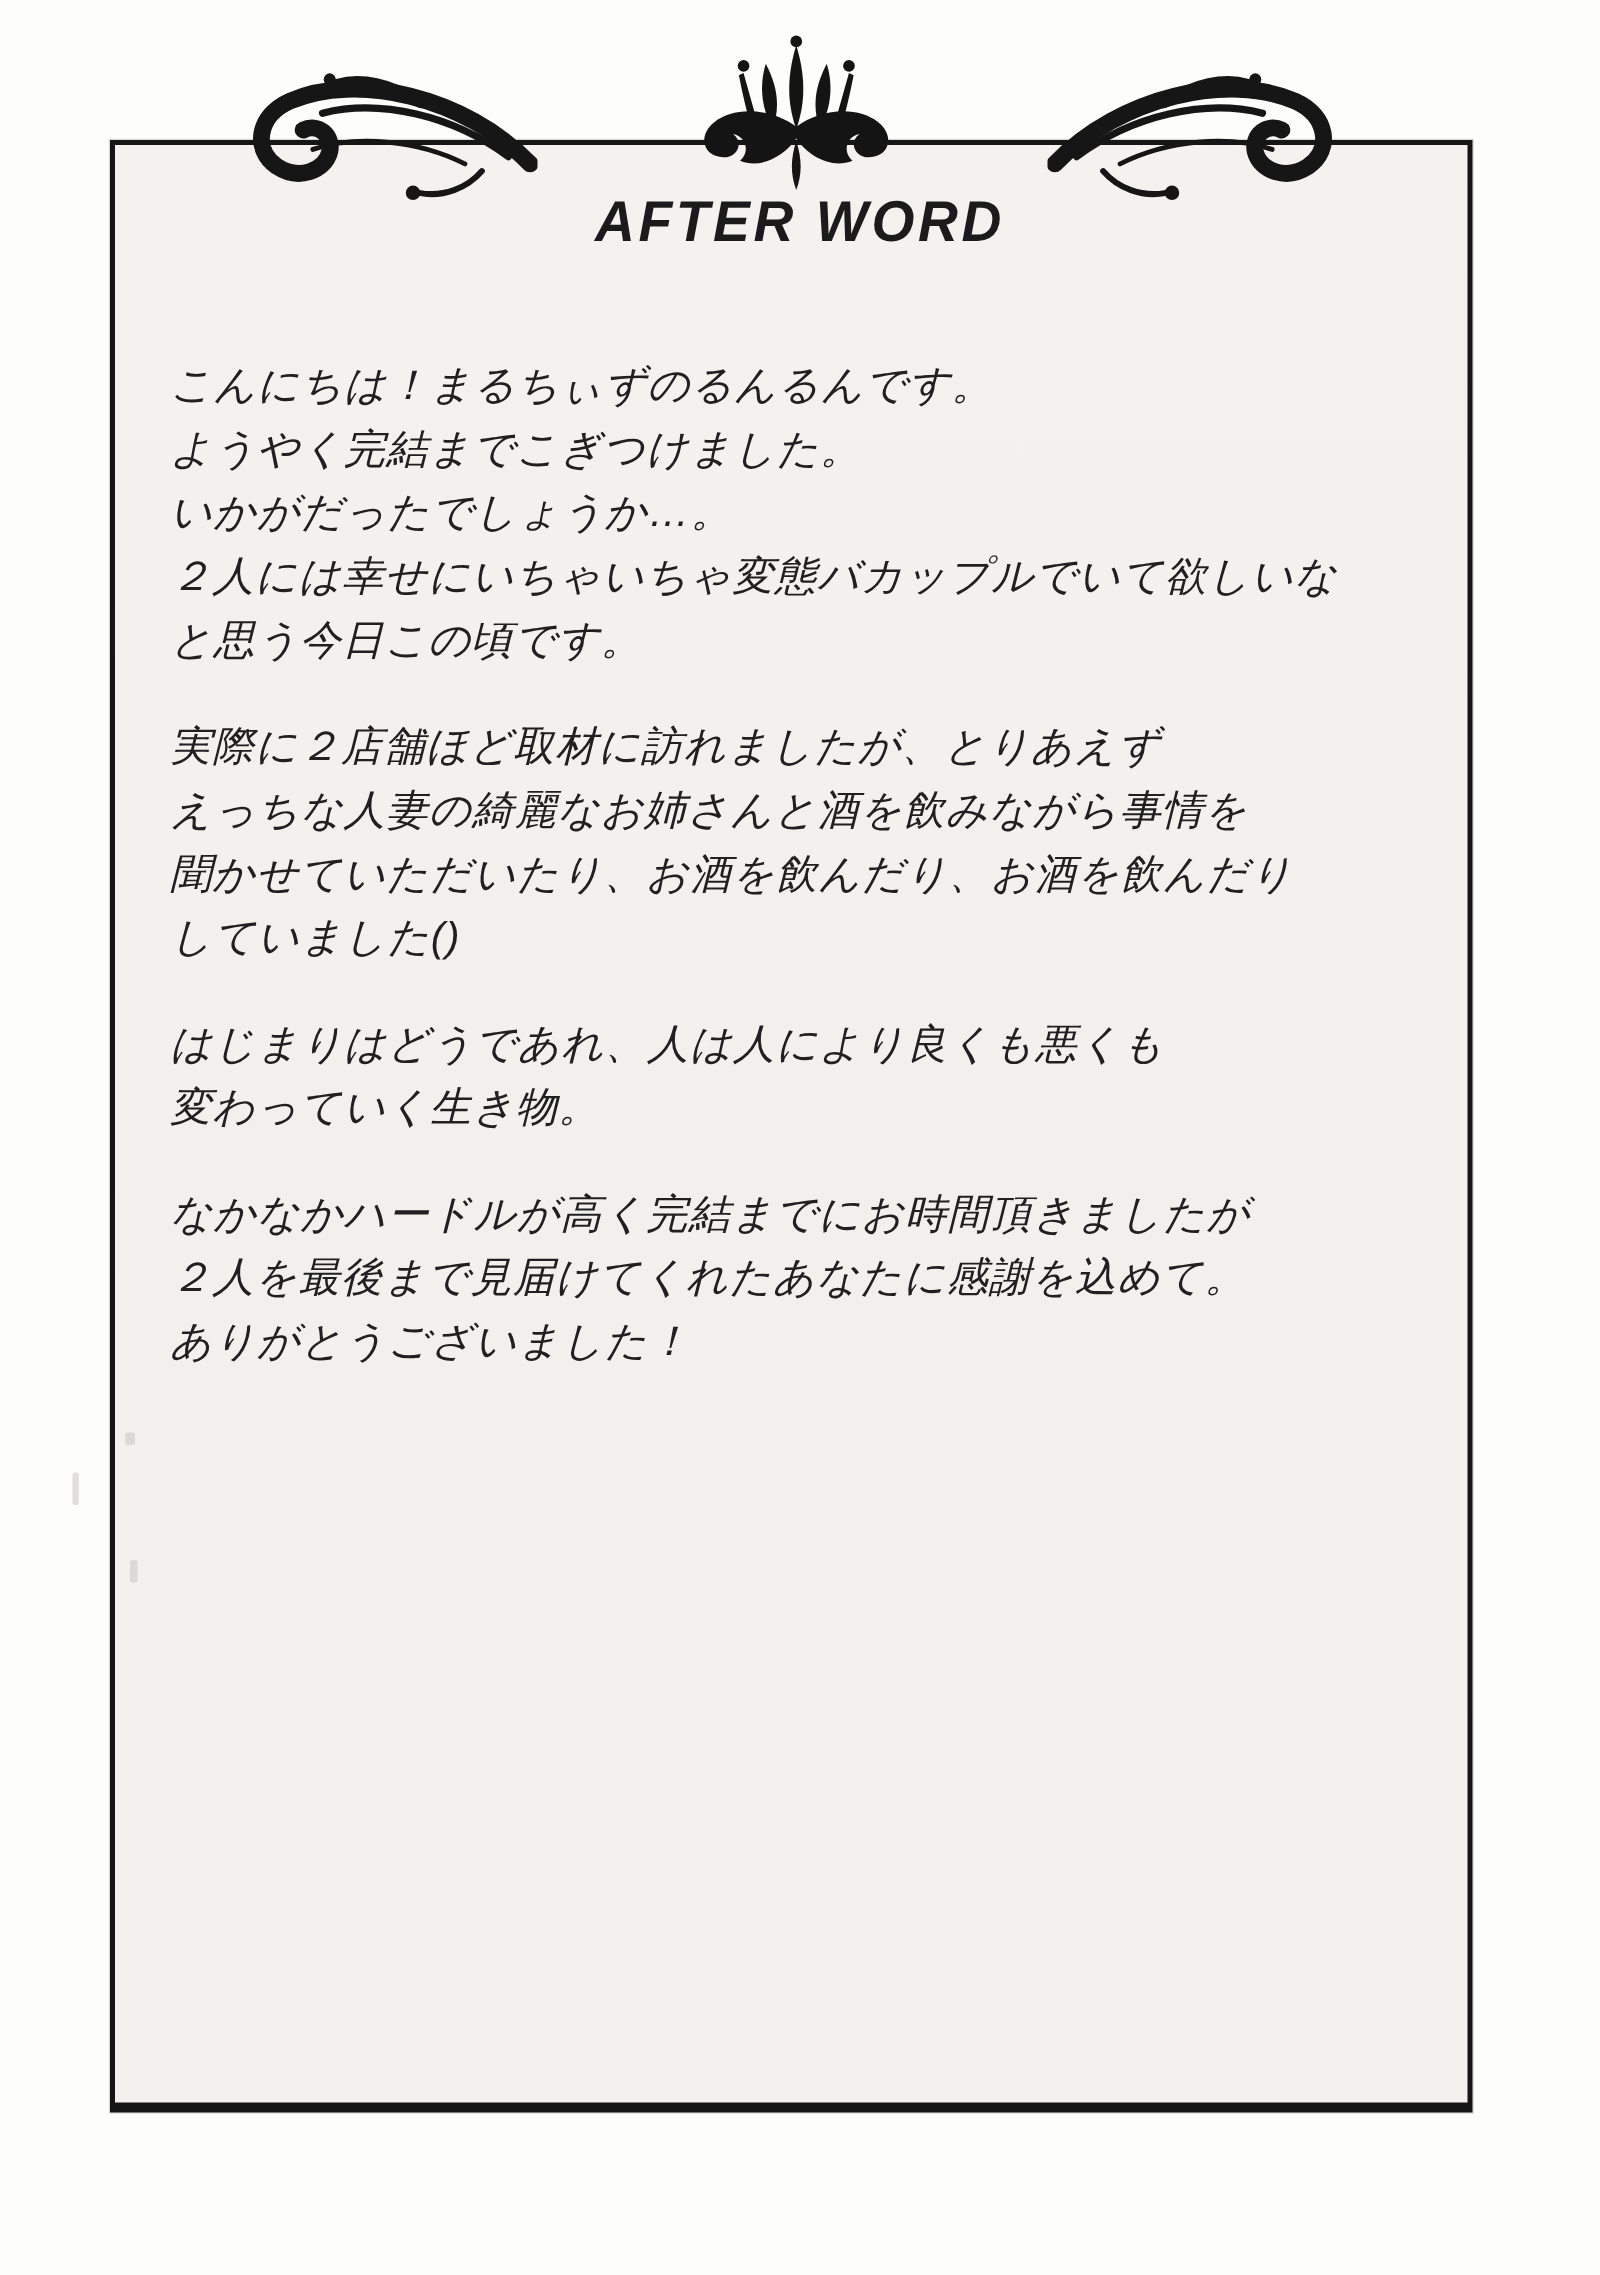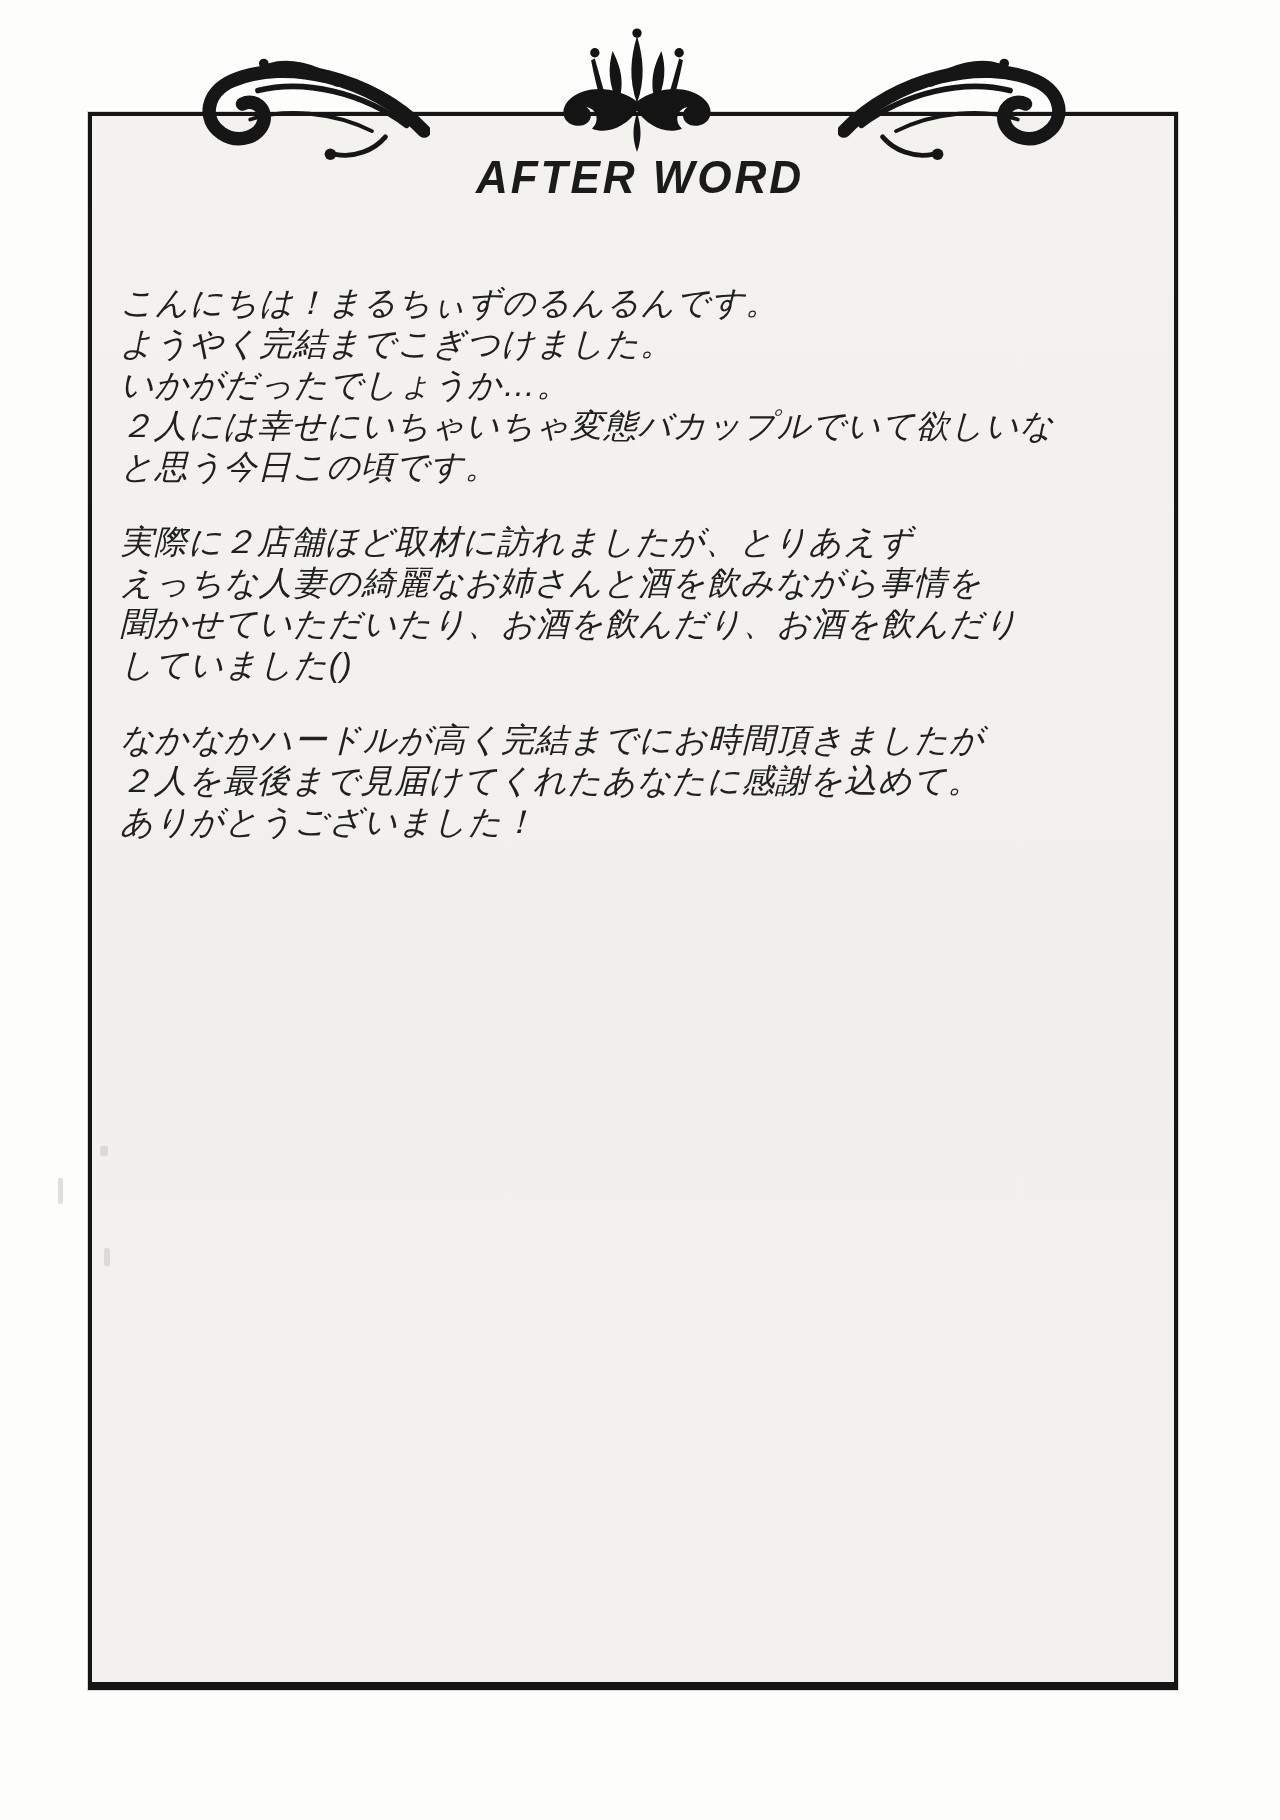--- a/index.html
+++ b/index.html
@@ -31,25 +31,25 @@
     text-align:center;
     font-size:46px;
     font-weight:700;
     letter-spacing:3px;
     color:#1b1b1b;
     transform:scaleX(0.96);
     font-family:"Liberation Sans","DejaVu Sans",sans-serif;
   }
   .afterword-text{
     position:absolute;
-    left:120px;top:282px;
+    left:136px;top:282px;
     width:980px;
     color:#202020;
     font-size:33px;
-    line-height:41px;
+    line-height:51px;
     letter-spacing:1px;
   }
   .para{
     white-space:pre-line;
     margin:0 0 34px 0;
   }
   
   .ornament{position:absolute;z-index:3;}
   .ornament svg{display:block;}
   
@@ -114,20 +114,22 @@
   <div class="afterword-text">
       <div class="para">こんにちは！まるちぃずのるんるんです。
 ようやく完結までこぎつけました。
 いかがだったでしょうか…。
 ２人には幸せにいちゃいちゃ変態バカップルでいて欲しいな
 と思う今日この頃です。</div>
       <div class="para">実際に２店舗ほど取材に訪れましたが、とりあえず
 えっちな人妻の綺麗なお姉さんと酒を飲みながら事情を
 聞かせていただいたり、お酒を飲んだり、お酒を飲んだり
 していました()</div>
+      <div class="para">はじまりはどうであれ、人は人により良くも悪くも
+変わっていく生き物。</div>
       <div class="para">なかなかハードルが高く完結までにお時間頂きましたが
 ２人を最後まで見届けてくれたあなたに感謝を込めて。
 ありがとうございました！</div>
     </div>
 
   <div class="scan-speck" style="left:58px;top:1178px;width:5px;height:26px;"></div>
   <div class="scan-speck" style="left:104px;top:1248px;width:6px;height:18px;"></div>
   <div class="scan-speck" style="left:100px;top:1146px;width:8px;height:10px;"></div>
 
 </div>

